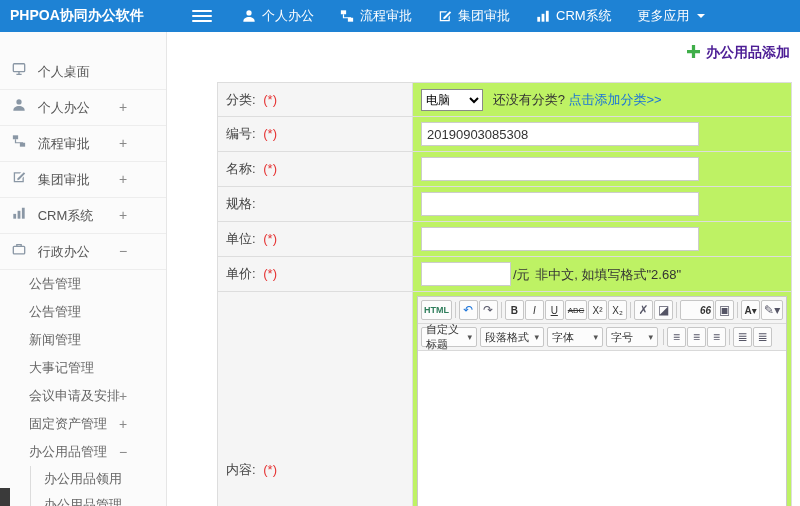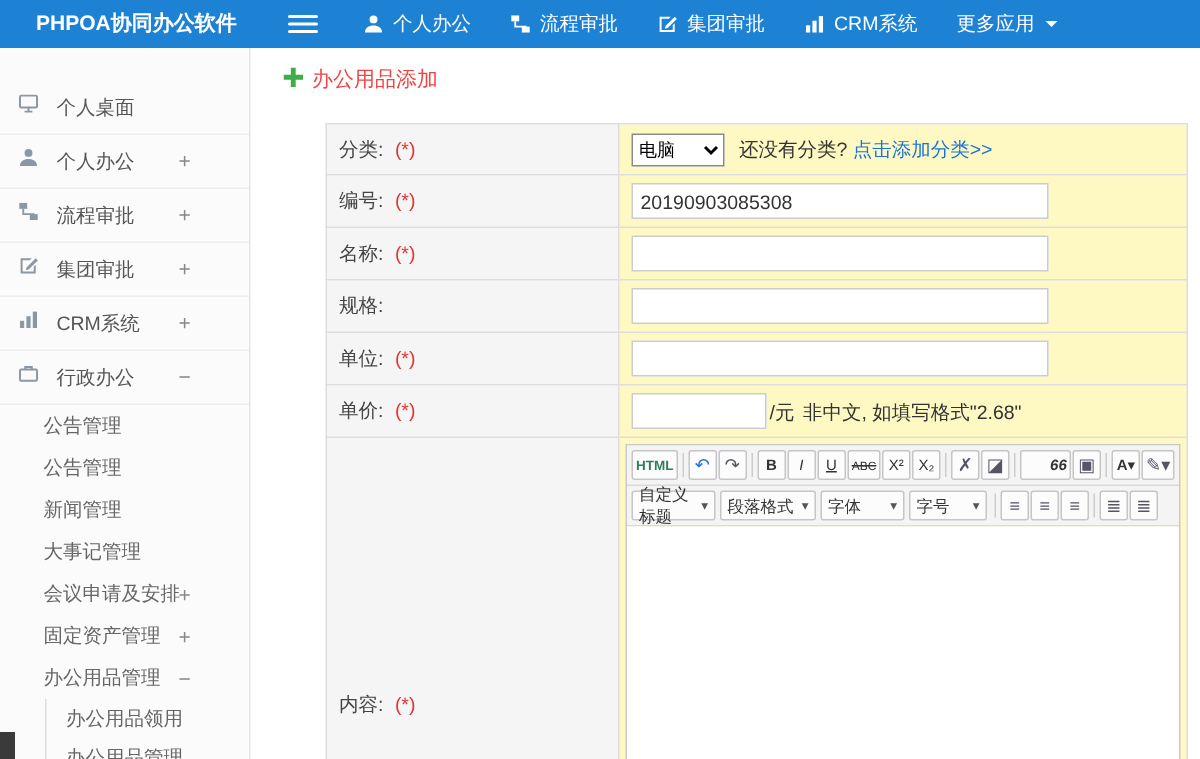--- a/index.html
+++ b/index.html
@@ -1,45 +1,45 @@
 <!DOCTYPE html>
 <html><head>
 <meta charset="utf-8">
 <style>
   * { margin:0; padding:0; box-sizing:border-box; }
   html,body { width:800px; height:506px; overflow:hidden; }
   body { font-family:"Liberation Sans","DejaVu Sans",sans-serif; font-size:13px; background:#fff; color:#333; }
 
   
   .topbar { height:32px; background:#1e82d4; display:flex; align-items:center; color:#fff; }
-  .brand { width:166px; padding-left:24px; font-size:14px; font-weight:bold; white-space:nowrap; }
+  .brand { width:166px; padding-left:10px; font-size:14px; font-weight:bold; white-space:nowrap; }
   .hamburger { width:20px; margin-left:26px; cursor:pointer; }
   .hamburger i { display:block; height:2px; background:#fff; margin:3px 0; border-radius:1px; }
   .topnav { display:flex; align-items:center; margin-left:30px; gap:26px; }
   .nav-item { display:flex; align-items:center; gap:6px; color:#fff; font-size:13px; cursor:pointer; white-space:nowrap; }
   .nav-item svg { display:block; }
 
   
   .layout { display:flex; height:474px; }
   .sidebar { width:167px; background:#fbfbfb; border-right:1px solid #e6e6e6; position:relative; flex-shrink:0; padding-top:22px; overflow:hidden; }
   .side-item { position:relative; height:36px; line-height:35px; border-bottom:1px solid #ededed; padding-left:12px; color:#555; cursor:pointer; white-space:nowrap; }
   .side-item .sicon { display:inline-block; vertical-align:middle; margin-right:8px; margin-top:-3px; }
   .expander { position:absolute; left:119px; top:0; color:#888; font-size:14px; }
   .sub-item { position:relative; height:28px; line-height:28px; padding-left:29px; color:#666; cursor:pointer; white-space:nowrap; }
   .sub3-group { margin-left:30px; border-left:1px solid #dcdcdc; }
   .sub3-item { height:26px; line-height:26px; padding-left:13px; color:#666; cursor:pointer; white-space:nowrap; }
   .scroll-thumb { position:absolute; left:0; bottom:0; width:10px; height:18px; background:#3a3a3a; }
 
   
   .main { flex:1; padding:12px 10px 0 22px; background:#fff; overflow:hidden; }
-  .page-title { display:flex; align-items:center; gap:6px; font-size:14px; font-weight:normal; color:#ef4444; }
+  .page-title { display:flex; align-items:center; gap:6px; font-size:14px; font-weight:bold; color:#4c1d95;justify-content:flex-end; }
   .form-table { margin:20px 0 0 28px; border-collapse:collapse; width:575px; table-layout:fixed; }
   .form-table td { border:1px solid #ddd; font-size:13px; vertical-align:middle; }
   td.lbl { width:195px; background:#f5f5f5; padding-left:8px; height:34px; color:#444; }
-  td.val { padding:5px 8px; background:#fef9c3;margin-top:44px; }
+  td.val { padding:5px 8px; background:#bef264;margin-top:44px; }
   .req { color:#e53333; margin-left:4px; }
   .txt { border:1px solid #ccc; height:24px; padding:0 5px; font-size:13px; width:278px; font-family:inherit; color:#333; }
   .txt.short { width:90px; }
   select.cat { height:22px; font-size:12px; border:1px solid #8a8a8a; background:#fff; min-width:62px; }
   .hint { margin-left:6px; color:#333; }
   .blue-link { color:#1a73d9; text-decoration:none; cursor:pointer; }
   .note { color:#333; margin-left:2px; }
 
   
   td.val.editor-cell { padding:4px; vertical-align:top; }

